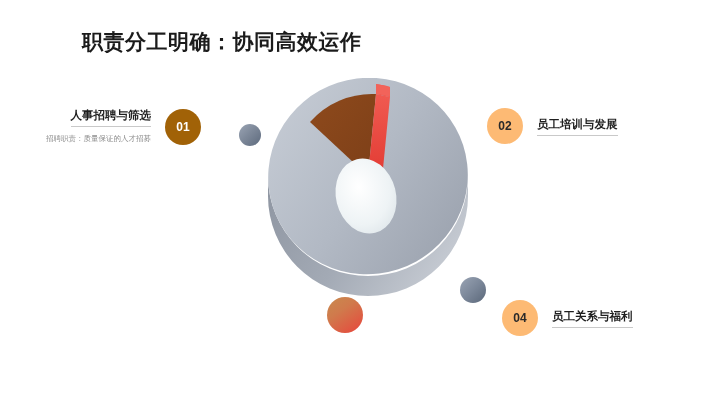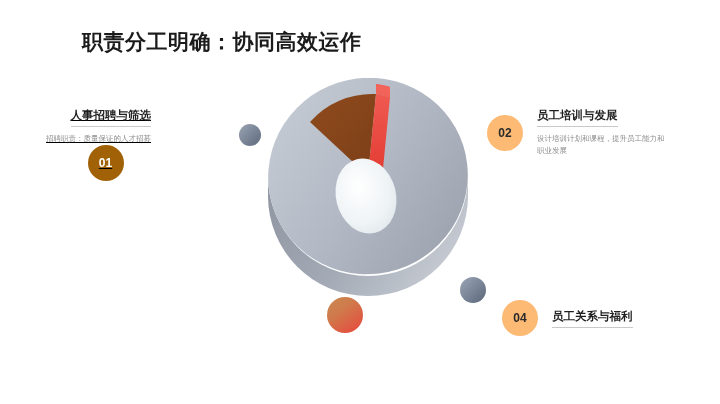--- a/index.html
+++ b/index.html
@@ -76,22 +76,21 @@
     background: linear-gradient(145deg, #c98a4e 0%, #d07a4c 38%, #e8453c 100%);
   }
 
   
   .item {
     position: absolute;
     display: flex;
     align-items: center;
   }
   .item-left {
-    flex-direction: column;
-    text-decoration: underline;
+    flex-direction: row;
   }
   .item-right {
     flex-direction: row;
   }
 
   .badge {
     flex: 0 0 auto;
     width: 36px;
     height: 36px;
     border-radius: 50%;
@@ -211,21 +210,20 @@
       <div class="item-heading">人事招聘与筛选</div>
       <div class="item-desc">招聘职责：质量保证的人才招募</div>
     </div>
     <div class="badge accent">01</div>
   </div>
 
   <div class="item item-right item-02">
     <div class="badge">02</div>
     <div class="text-block text-right">
       <div class="item-heading">员工培训与发展</div>
-      <div class="item-desc">设计培训计划和课程，提升员工能力和职业发展</div>
     </div>
   </div>
 
 
   <div class="item item-right item-04">
     <div class="badge">04</div>
     <div class="text-block text-right">
       <div class="item-heading">员工关系与福利</div>
     </div>
   </div>

